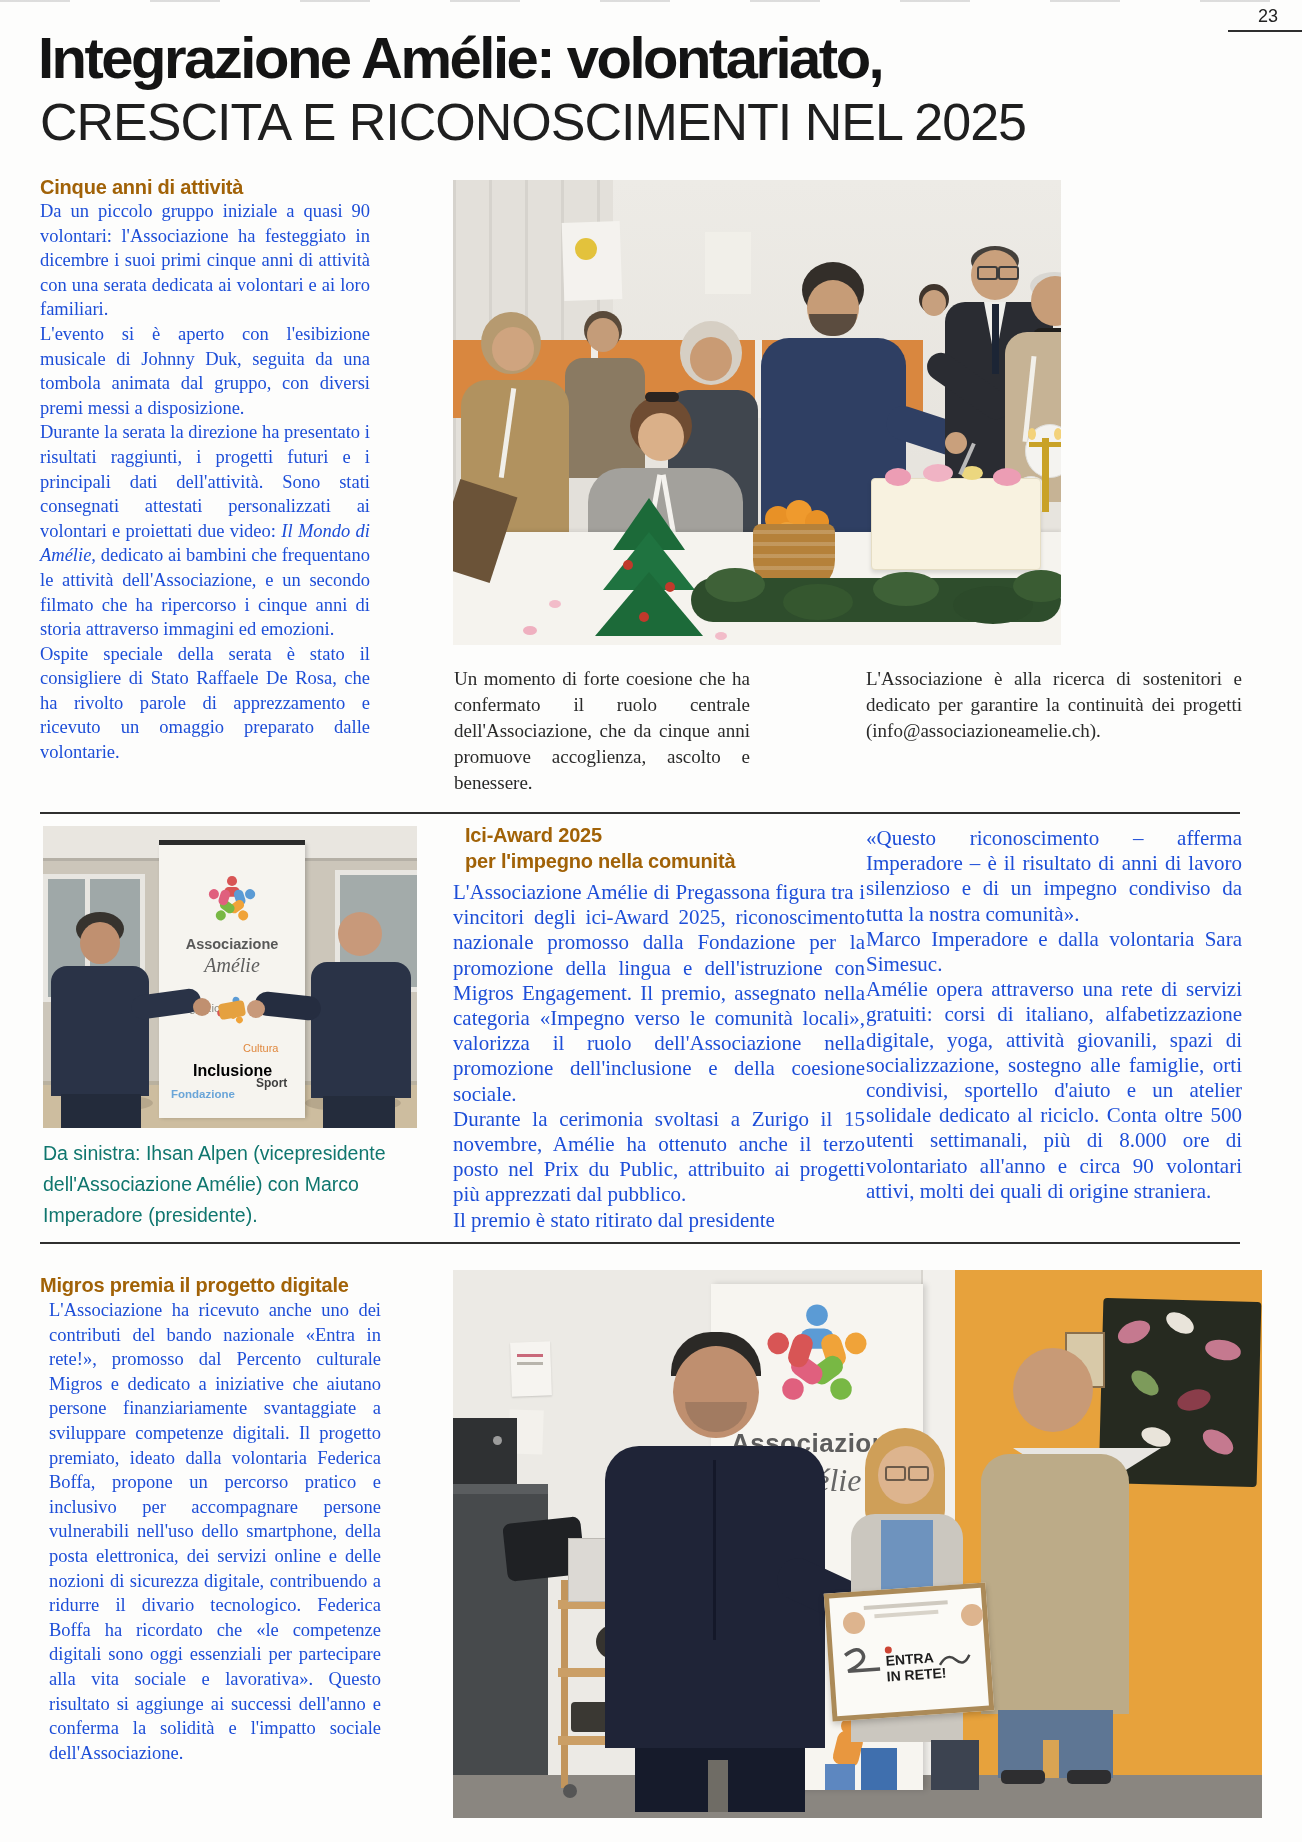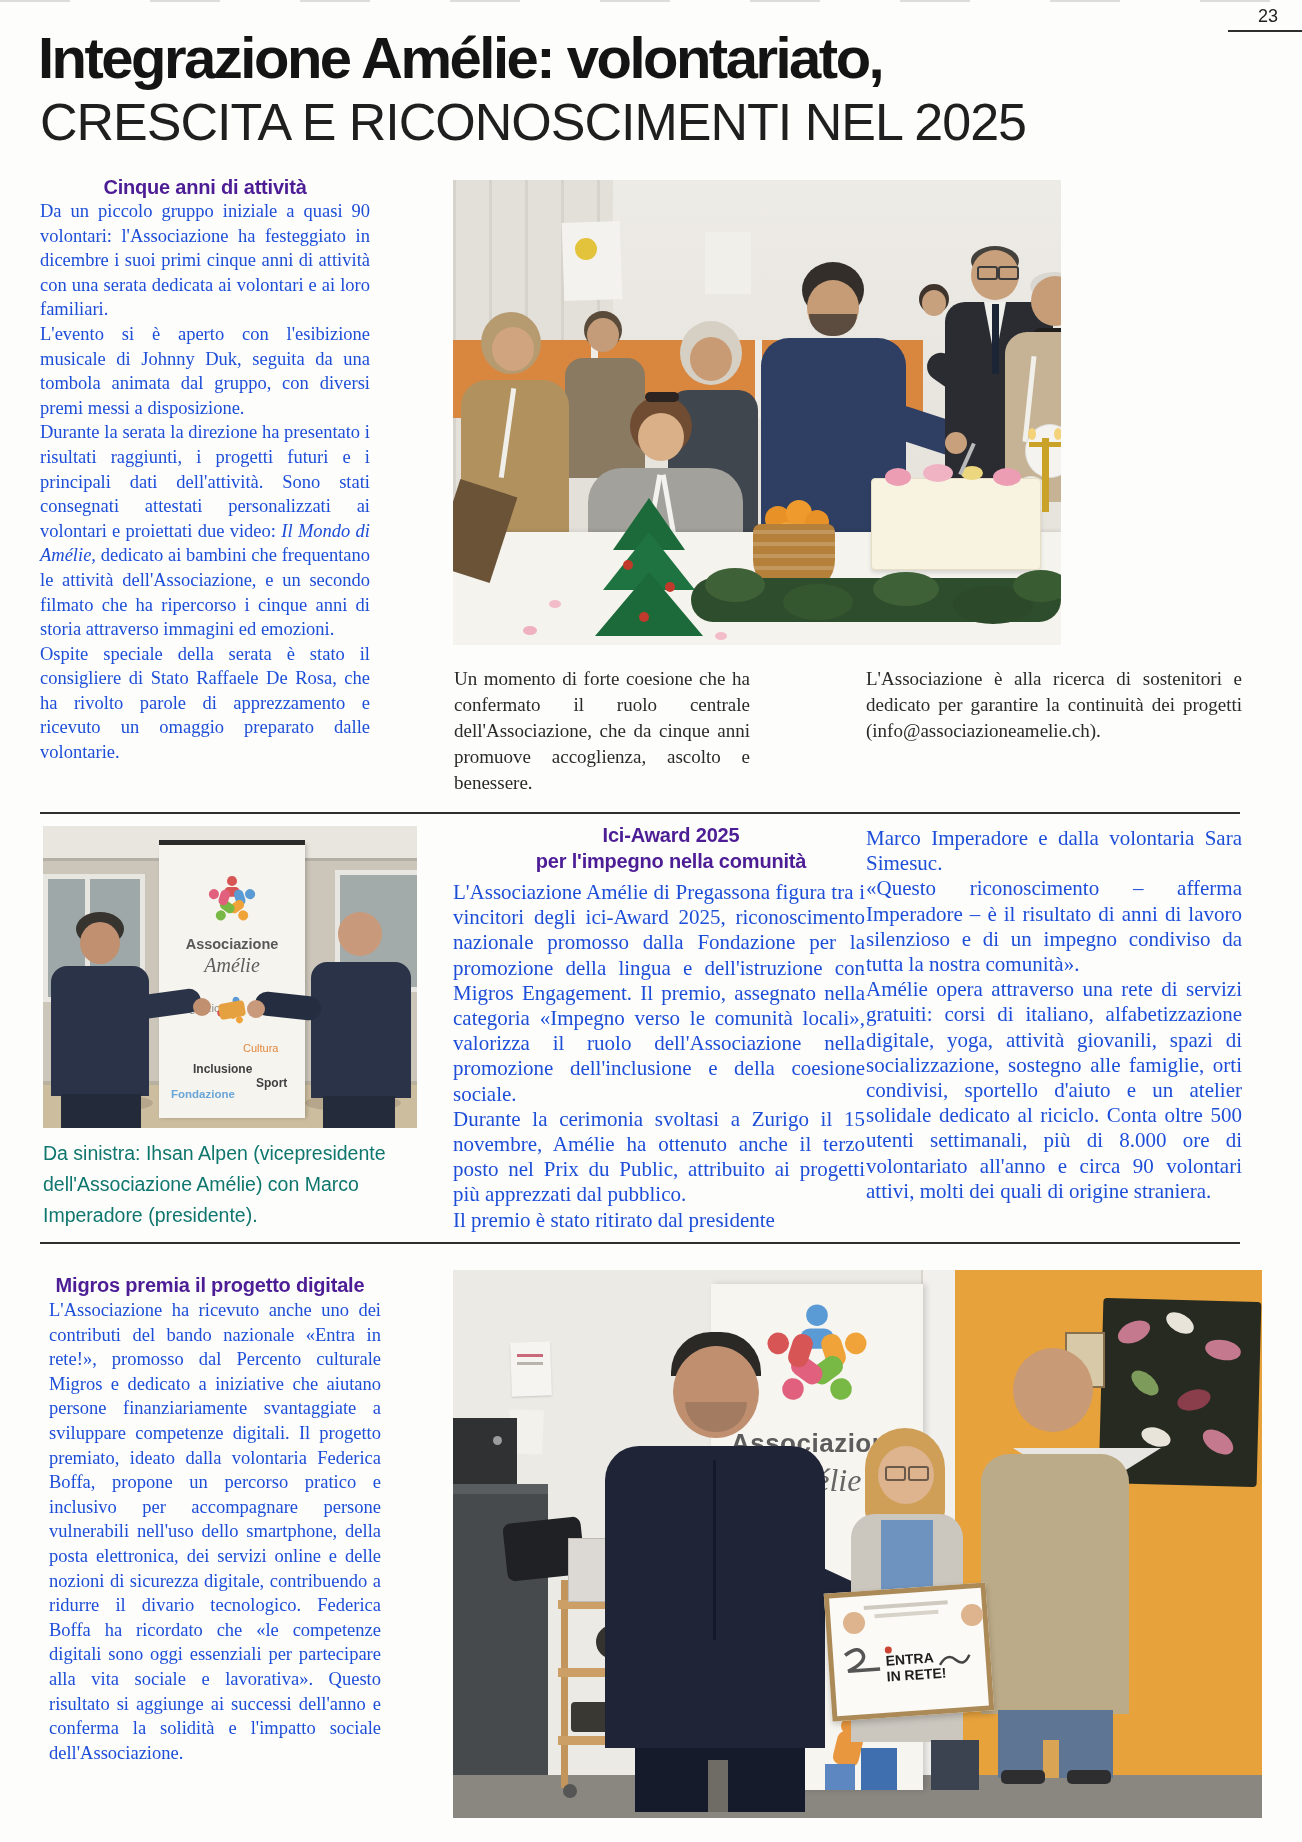--- a/index.html
+++ b/index.html
@@ -8,21 +8,21 @@
   .abs{position:absolute;}
   .scan-top{position:absolute;top:0;left:0;width:100%;height:2px;
             background:repeating-linear-gradient(90deg,#cfcfcf 0 70px,transparent 70px 150px);opacity:.7;}
   .pagenum{position:absolute;top:6px;left:1258px;font-size:18px;color:#222;}
   .pagenum-rule{position:absolute;top:30px;left:1228px;width:74px;height:2px;background:#2e2e2e;}
   .title-bold{position:absolute;left:38px;top:24px;width:1240px;font-size:58px;font-weight:800;
               letter-spacing:-2.5px;color:#141414;font-family:"Liberation Sans",sans-serif;white-space:nowrap;}
   .title-light{position:absolute;left:40px;top:92px;width:1240px;font-size:52px;font-weight:400;
                letter-spacing:-1px;color:#1f1f1f;white-space:nowrap;}
   .sec-head{font-family:"Liberation Sans",sans-serif;font-weight:700;font-size:20px;line-height:26px;
-            letter-spacing:-0.2px;color:#4c1d95;text-align:center;}
+            letter-spacing:-0.2px;color:#a16207;}
   .serif{font-family:"Liberation Serif",serif;color:#1d4ed8;text-align:justify;}
   .body-sm{font-size:18.5px;line-height:24.6px;}
   .body-md{font-size:21px;line-height:25.2px;}
   .serif p{margin:0;}
   .cap-serif{font-family:"Liberation Serif",serif;font-size:19px;line-height:26px;color:#2a2a2a;text-align:justify;}
   .cap-sans{font-family:"Liberation Sans",sans-serif;font-size:19.5px;line-height:31px;color:#0f766e;}
   .rule{position:absolute;height:2px;background:#2f2f2f;}
   .photo{position:absolute;overflow:hidden;background:#e9e6e1;}
   .ph{position:absolute;}
   .round{border-radius:50%;}
@@ -198,21 +198,21 @@
       <g transform="rotate(140 50 50)" fill="#f0a339">
           <circle cx="50" cy="16" r="10"></circle>
           <rect x="35" y="28" width="30" height="18" rx="9"></rect>
         </g>
       <g transform="rotate(260 50 50)" fill="#d85555">
           <circle cx="50" cy="16" r="10"></circle>
           <rect x="35" y="28" width="30" height="18" rx="9"></rect>
         </g>
     </svg>
     <div class="ph" style="left:200px;top:216px;font-size:11px;color:#e0883e;">Cultura</div>
-    <div class="ph" style="left:150px;top:236px;font-size:12px;color:#404040;font-weight:bold;">Inclusione</div>
+    <div class="ph" style="left:150px;top:236px;font-size:16px;color:#000000;font-weight:bold;">Inclusione</div>
     <div class="ph" style="left:213px;top:250px;font-size:12px;color:#3f3f3f;font-weight:bold;">Sport</div>
     <div class="ph" style="left:128px;top:262px;font-size:11.5px;color:#6aa5d8;font-weight:bold;">Fondazione</div>
 
     <div class="ph round" style="left:33px;top:86px;width:48px;height:34px;background:#37332e;"></div>
     <div class="ph round" style="left:37px;top:96px;width:40px;height:42px;background:#c09070;"></div>
     <div class="ph" style="left:8px;top:140px;width:98px;height:130px;background:#2a3347;border-radius:16px 16px 0 0;"></div>
     <div class="ph" style="left:88px;top:166px;width:70px;height:24px;background:#2a3347;border-radius:12px;transform:rotate(-8deg);"></div>
     <div class="ph round" style="left:150px;top:172px;width:18px;height:18px;background:#c09070;"></div>
     <div class="ph" style="left:18px;top:268px;width:80px;height:34px;background:#232b3b;"></div>
 
@@ -229,22 +229,22 @@
   <div class="abs sec-head" style="left:465px;top:822px;width:412px;">
     <div>Ici-Award 2025</div>
     <div>per l'impegno nella comunità</div>
   </div>
   <div class="abs serif body-md" style="left:453px;top:880px;width:412px;">
     <p>L'Associazione Amélie di Pregassona figura tra i vincitori degli ici-Award 2025, riconoscimento nazionale promosso dalla Fondazione per la promozione della lingua e dell'istruzione con Migros Engagement. Il premio, assegnato nella categoria «Impegno verso le comunità locali», valorizza il ruolo dell'Associazione nella promozione dell'inclusione e della coesione sociale.</p>
     <p>Durante la cerimonia svoltasi a Zurigo il 15 novembre, Amélie ha ottenuto anche il terzo posto nel Prix du Public, attribuito ai progetti più apprezzati dal pubblico.</p>
     <p>Il premio è stato ritirato dal presidente</p>
   </div>
   <div class="abs serif body-md" style="left:866px;top:826px;width:376px;">
+    <p>«Questo riconoscimento – afferma Imperadore – è il risultato di anni di lavoro silenzioso e di un impegno condiviso da tutta la nostra comunità».</p>
     <p>Marco Imperadore e dalla volontaria Sara Simesuc.</p>
-    <p>«Questo riconoscimento – afferma Imperadore – è il risultato di anni di lavoro silenzioso e di un impegno condiviso da tutta la nostra comunità».</p>
     <p>Amélie opera attraverso una rete di servizi gratuiti: corsi di italiano, alfabetizzazione digitale, yoga, attività giovanili, spazi di socializzazione, sostegno alle famiglie, orti condivisi, sportello d'aiuto e un atelier solidale dedicato al riciclo. Conta oltre 500 utenti settimanali, più di 8.000 ore di volontariato all'anno e circa 90 volontari attivi, molti dei quali di origine straniera.</p>
   </div>
 
   <div class="rule" style="left:40px;top:1242px;width:1200px;"></div>
 
   <div class="abs sec-head" style="left:40px;top:1272px;width:340px;">Migros premia il progetto digitale</div>
   <div class="abs serif body-sm" style="left:49px;top:1298px;width:332px;">
     <p>L'Associazione ha ricevuto anche uno dei contributi del bando nazionale «Entra in rete!», promosso dal Percento culturale Migros e dedicato a iniziative che aiutano persone finanziariamente svantaggiate a sviluppare competenze digitali. Il progetto premiato, ideato dalla volontaria Federica Boffa, propone un percorso pratico e inclusivo per accompagnare persone vulnerabili nell'uso dello smartphone, della posta elettronica, dei servizi online e delle nozioni di sicurezza digitale, contribuendo a ridurre il divario tecnologico. Federica Boffa ha ricordato che «le competenze digitali sono oggi essenziali per partecipare alla vita sociale e lavorativa». Questo risultato si aggiunge ai successi dell'anno e conferma la solidità e l'impatto sociale dell'Associazione.</p>
   </div>
 

